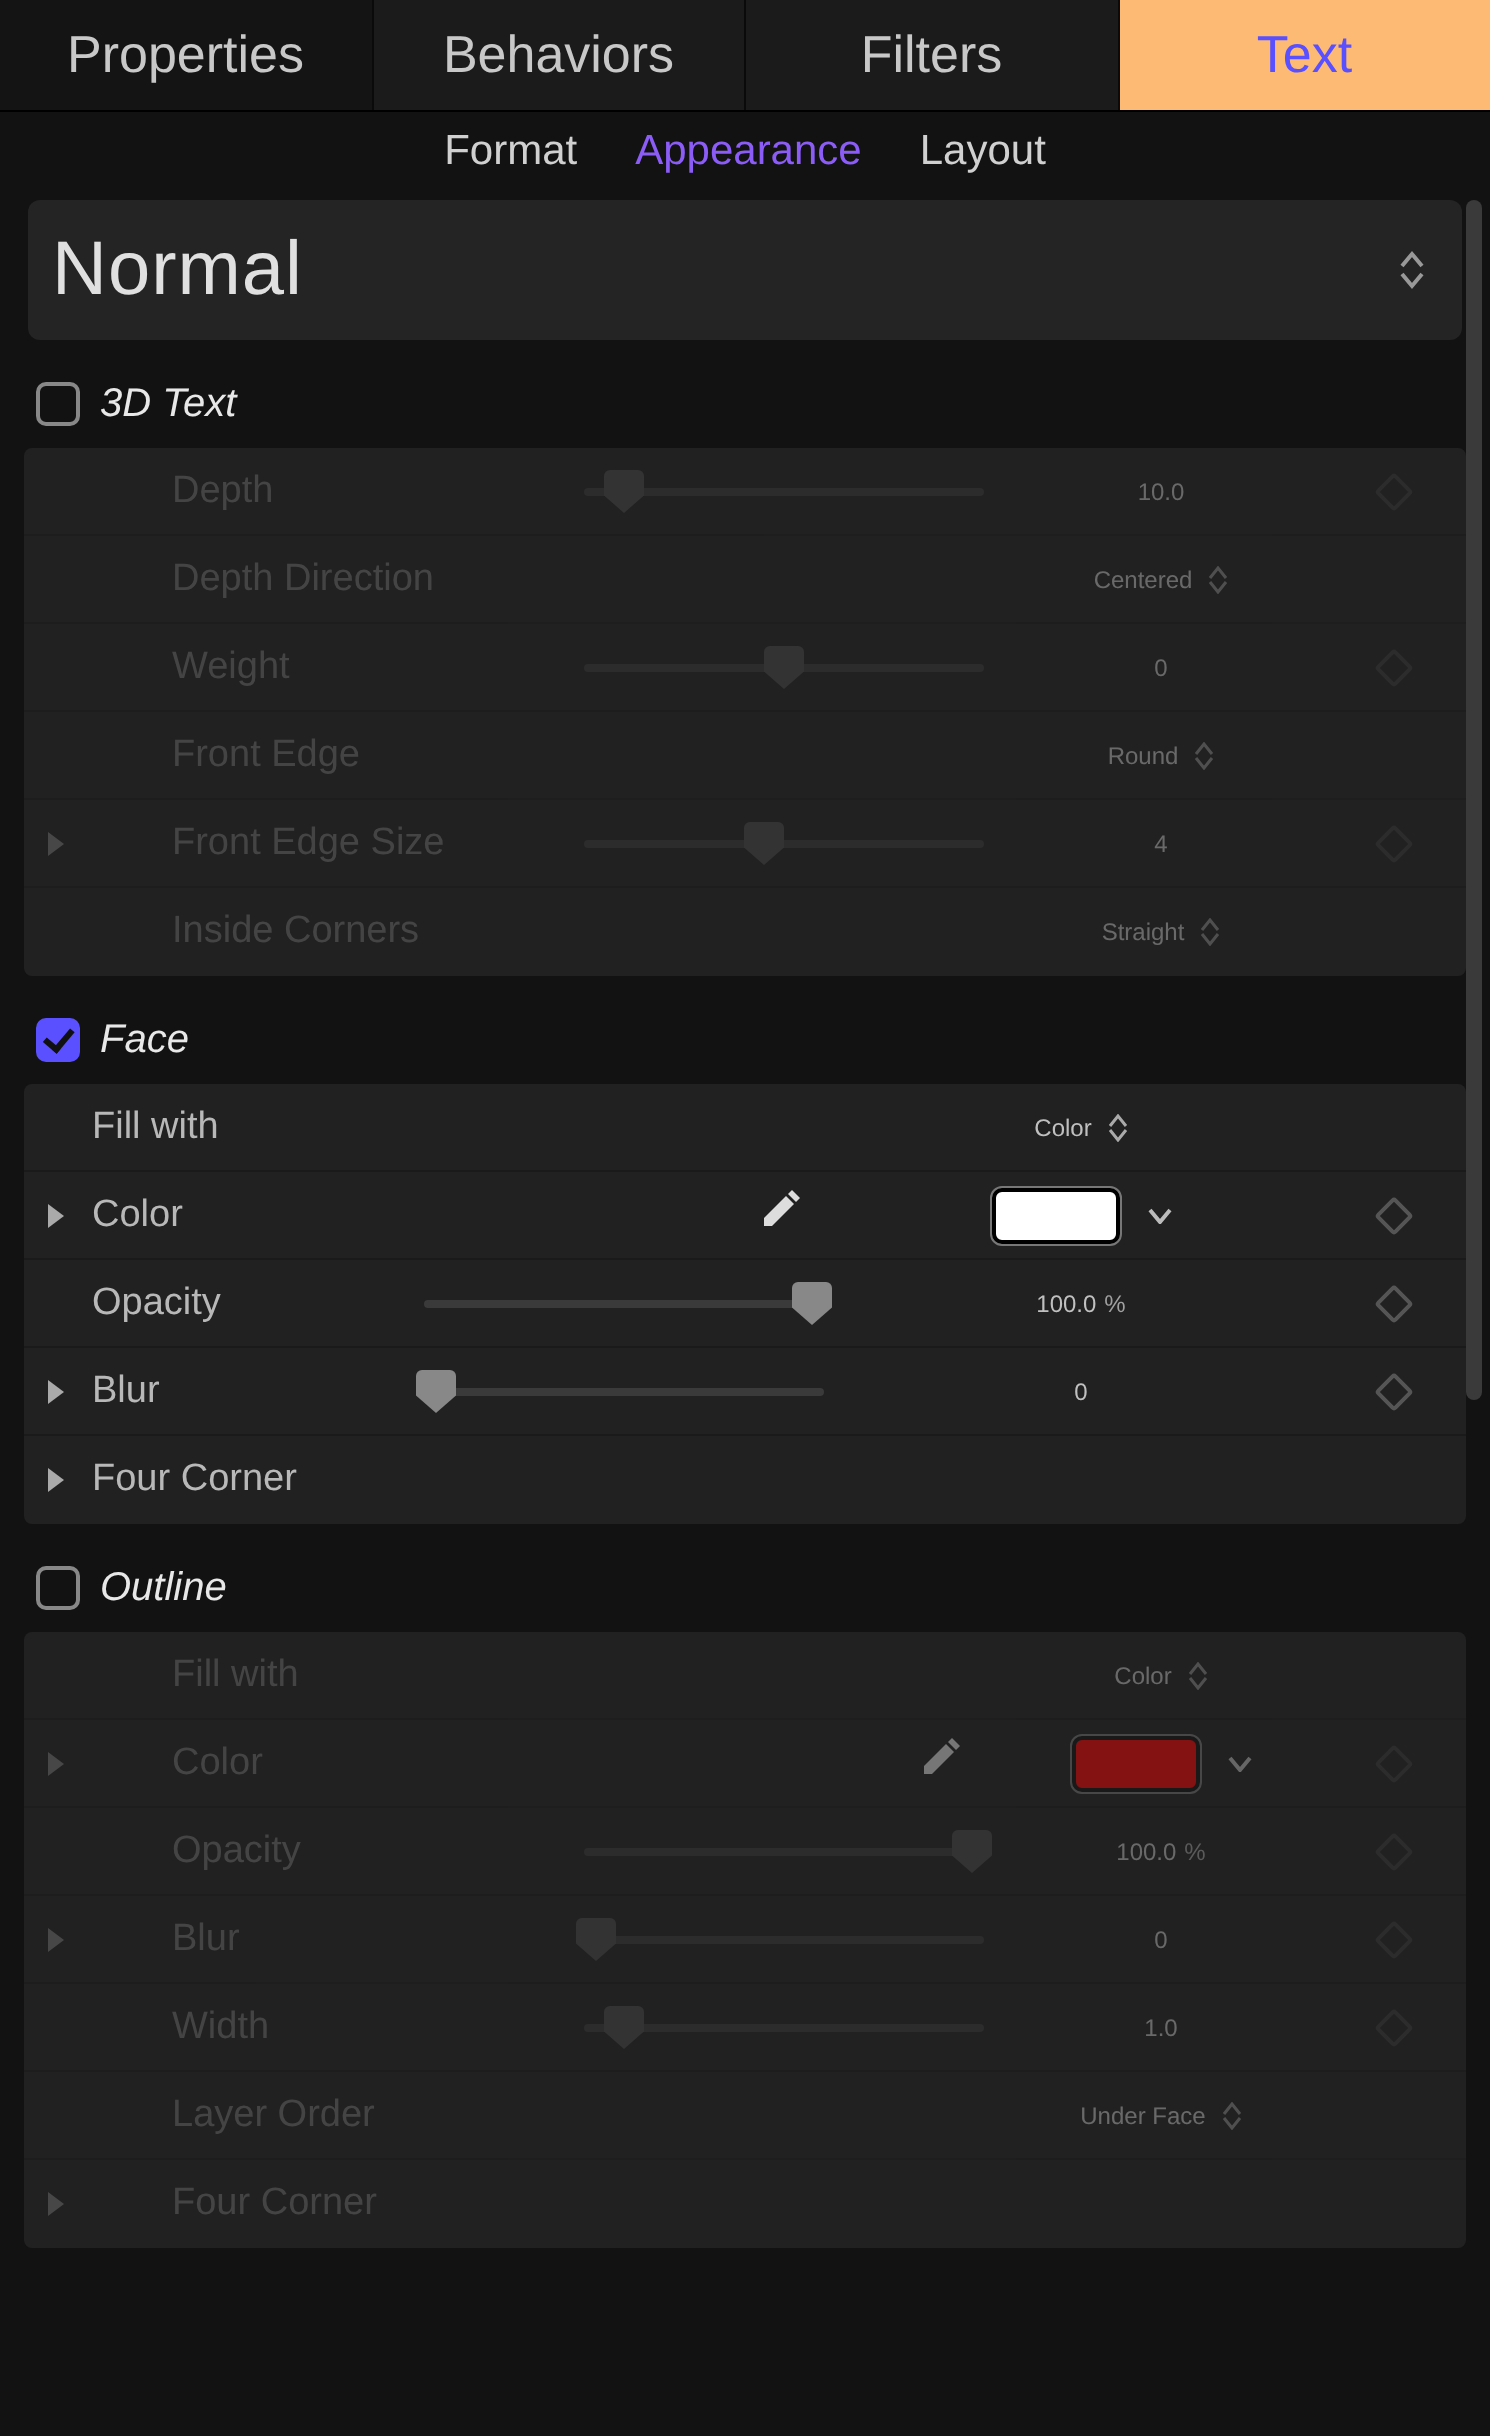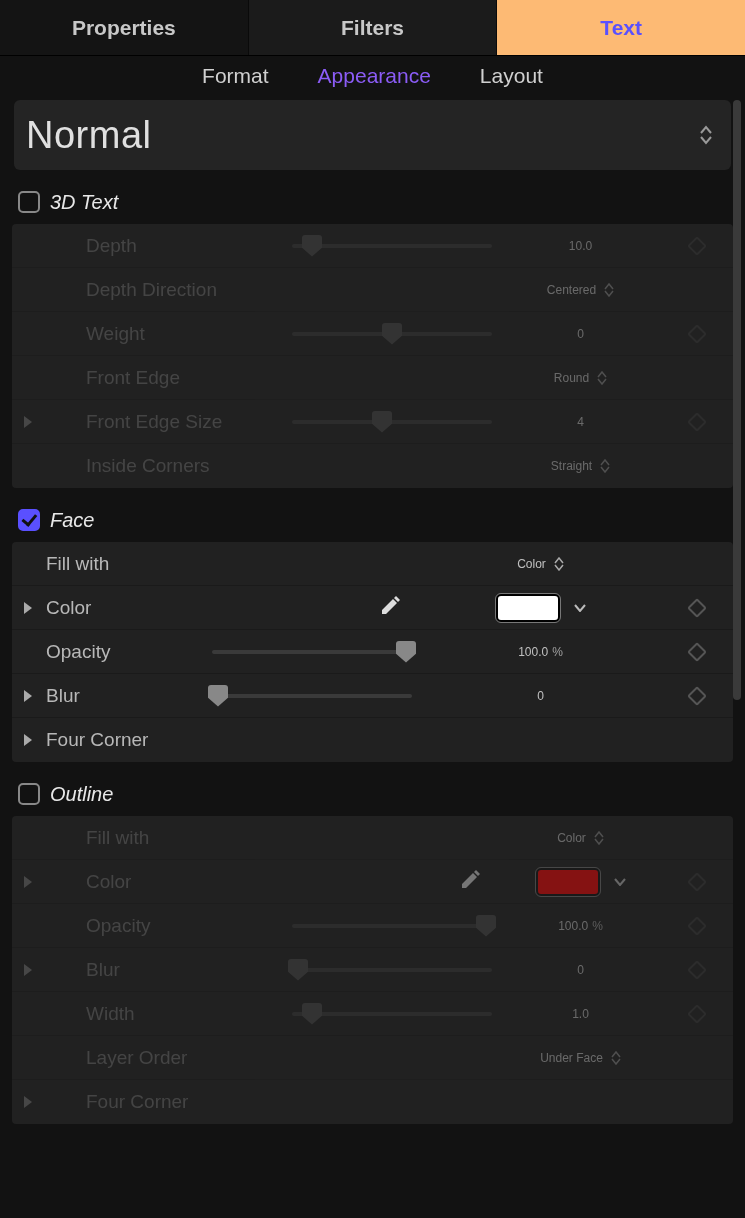--- a/index.html
+++ b/index.html
@@ -14,33 +14,32 @@
   .main-tabs {
     display: flex;
     height: 56px;
     border-bottom: 1px solid #000;
   }
   .main-tabs .tab {
     flex: 1;
     display: flex;
     align-items: center;
     justify-content: center;
-    font-size: 21px;
+    font-size: 26px;
     color: #c8c8c8;
     background: #1b1b1b;
     border-right: 1px solid #0a0a0a;
     cursor: pointer;
-    font-weight: bold;
   }
   .main-tabs .tab:first-child { background: #141414; }
   .main-tabs .tab.active { color: #5a50ff; background: #fdba74; border-right: none; }
   .subtabs {
     display: flex;
     justify-content: center;
-    gap: 49px;
+    gap: 29px;
     height: 40px;
     align-items: center;
     font-size: 21px;
   }
   .subtabs .subtab { color: #d0d0d0; cursor: pointer; }
   .subtabs .subtab.active { color: #8b5cf6; }
   .preset {
     margin: 4px 14px 10px 14px;
     height: 70px;
     background: #242424;
@@ -181,20 +180,21 @@
   }
   .container { position: relative; }
 </style>
 </head>
 <body>
 
 <div class="container">
 
 <div class="main-tabs">
   <div class="tab">Properties</div>
+  <div class="tab">Behaviors</div>
   <div class="tab">Filters</div>
   <div class="tab active">Text</div>
 </div>
 
 <div class="subtabs">
   <div class="subtab">Format</div>
   <div class="subtab active">Appearance</div>
   <div class="subtab">Layout</div>
 </div>
 

